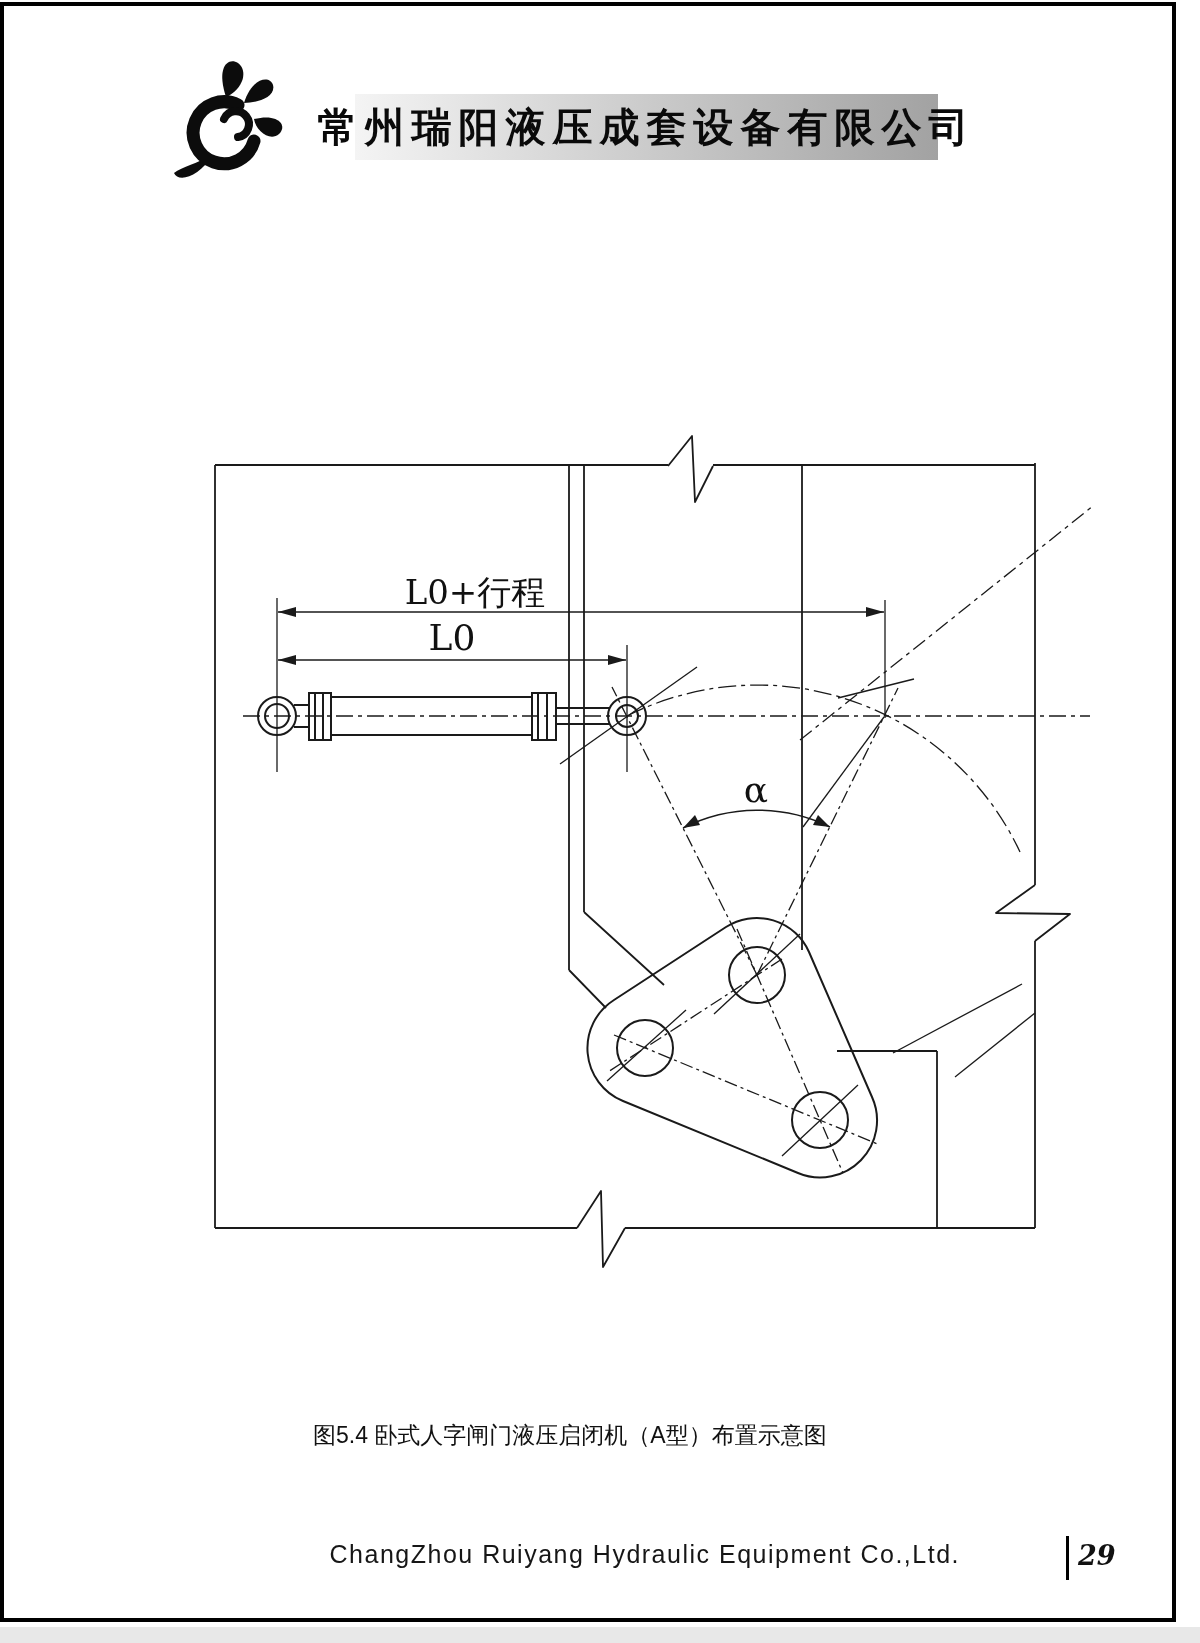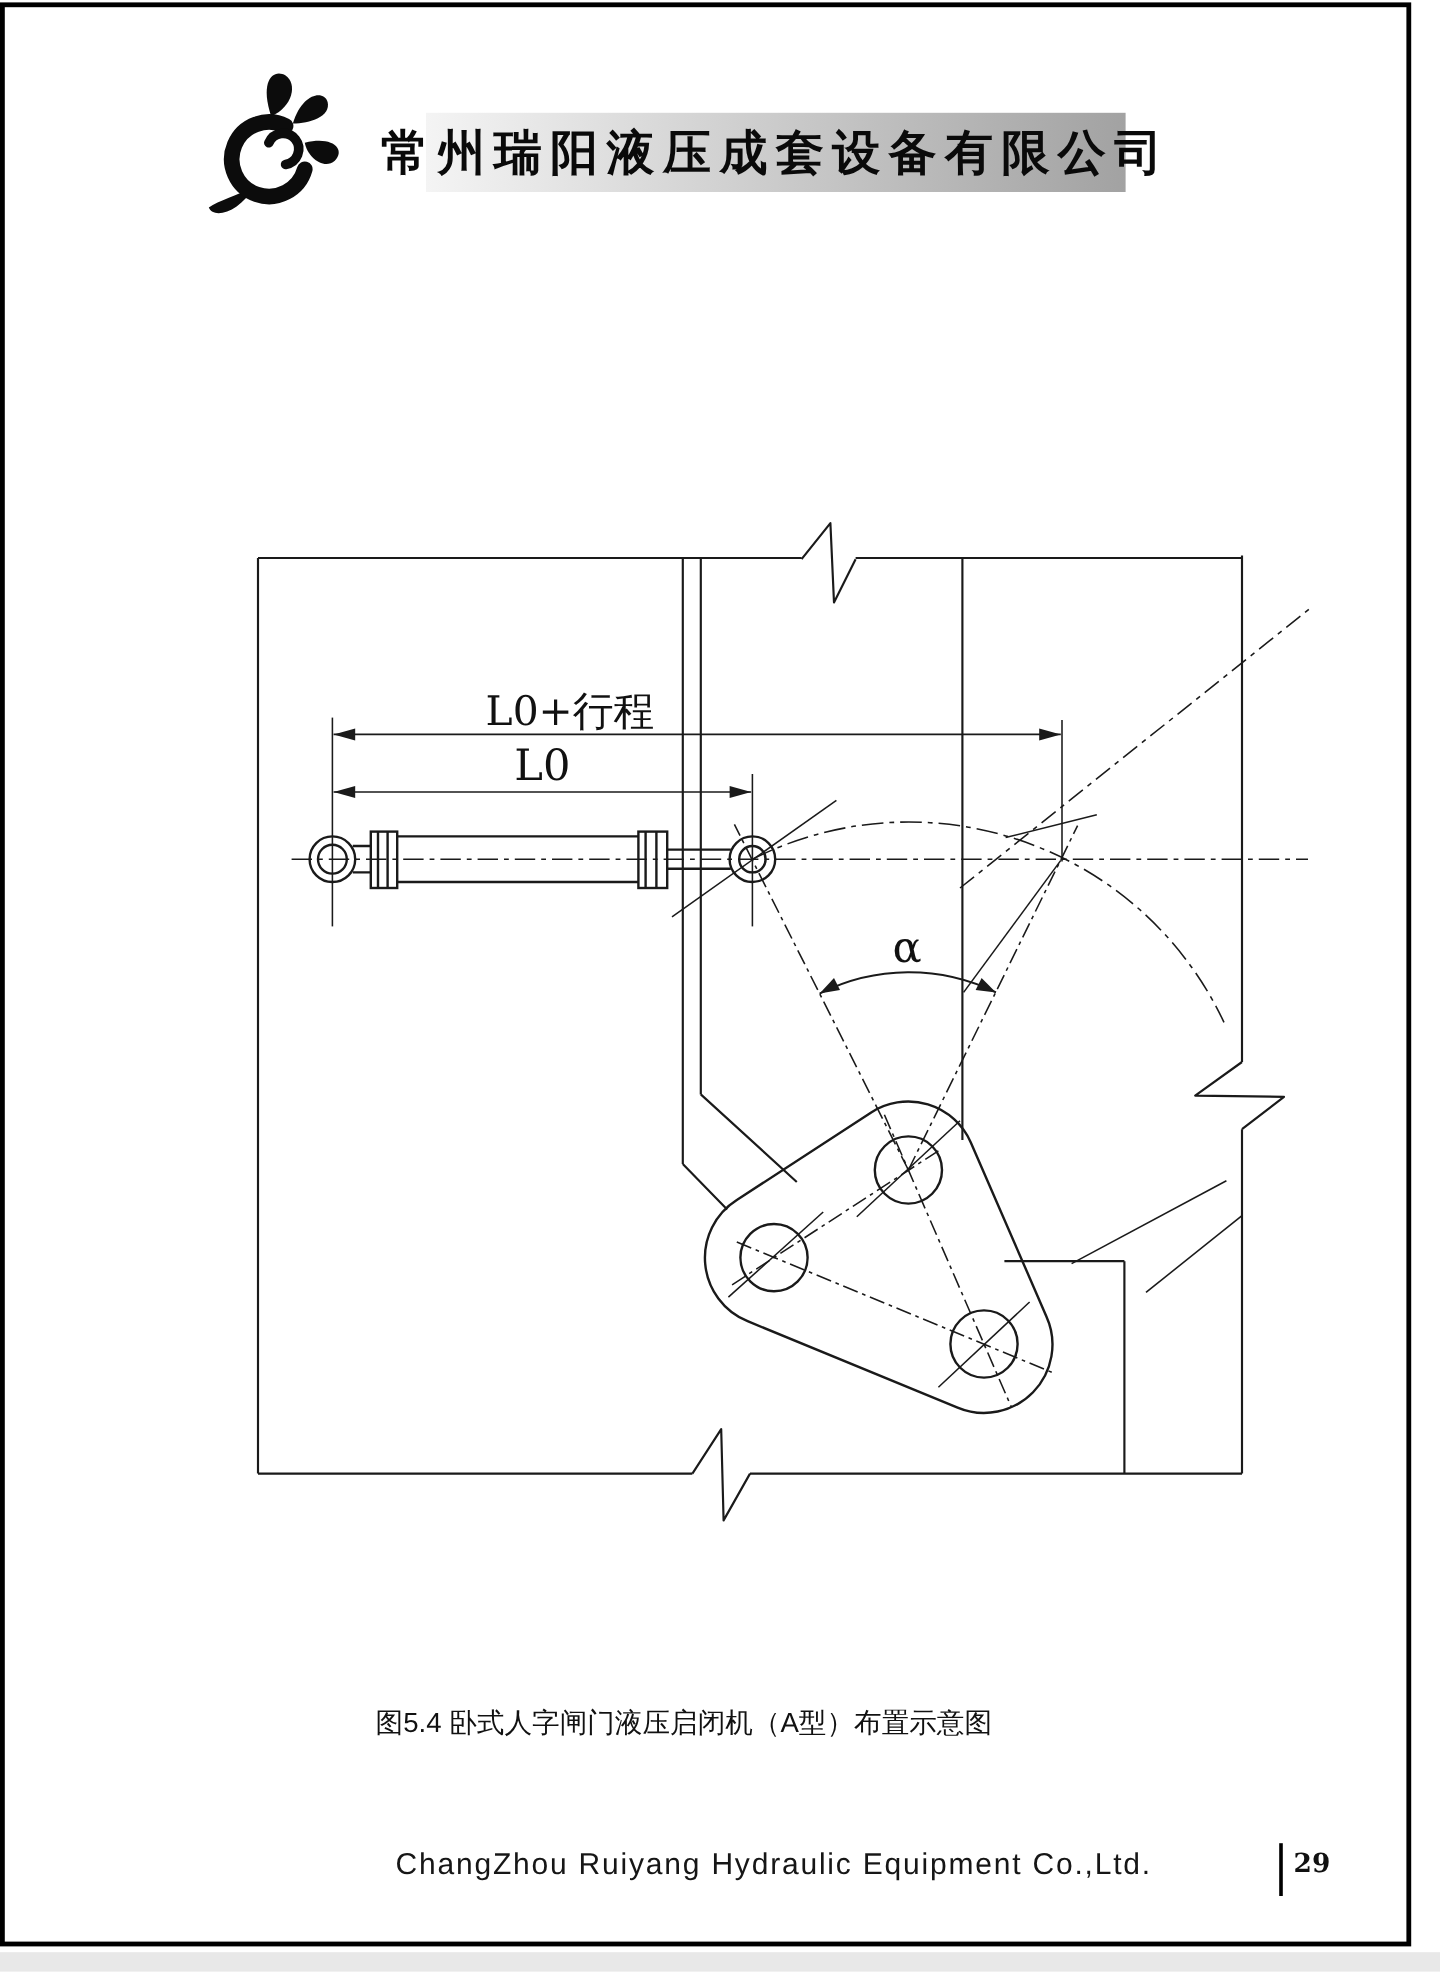--- a/index.html
+++ b/index.html
@@ -21,21 +21,21 @@
   text.dimlabel{font-family:"DejaVu Serif",serif;fill:#111;}
   
   #caption{position:absolute;left:313px;top:1420px;width:700px;font-size:23px;font-weight:normal;
            white-space:nowrap;}
   
   #footer{position:absolute;left:0;top:1530px;width:1100px;height:60px;margin-left:20px;}
   #footer-company{position:absolute;right:160px;top:10px;font-size:25px;letter-spacing:1.5px;
                   color:#161616;white-space:nowrap;}
   #footer-bar{position:absolute;left:1046px;top:6px;width:3px;height:44px;background:#000;}
   #page-num{position:absolute;left:1058px;top:10px;font-family:"DejaVu Serif",serif;
-            font-weight:bold;font-size:22px;}
+            font-weight:bold;font-size:27px;font-style:italic;}
 </style>
 </head>
 <body>
 
 <div id="page">
 
   <div id="frame"></div>
 
   <svg id="logo" viewBox="0 0 140 140">
     <g fill="#0c0c0c" stroke="none">

